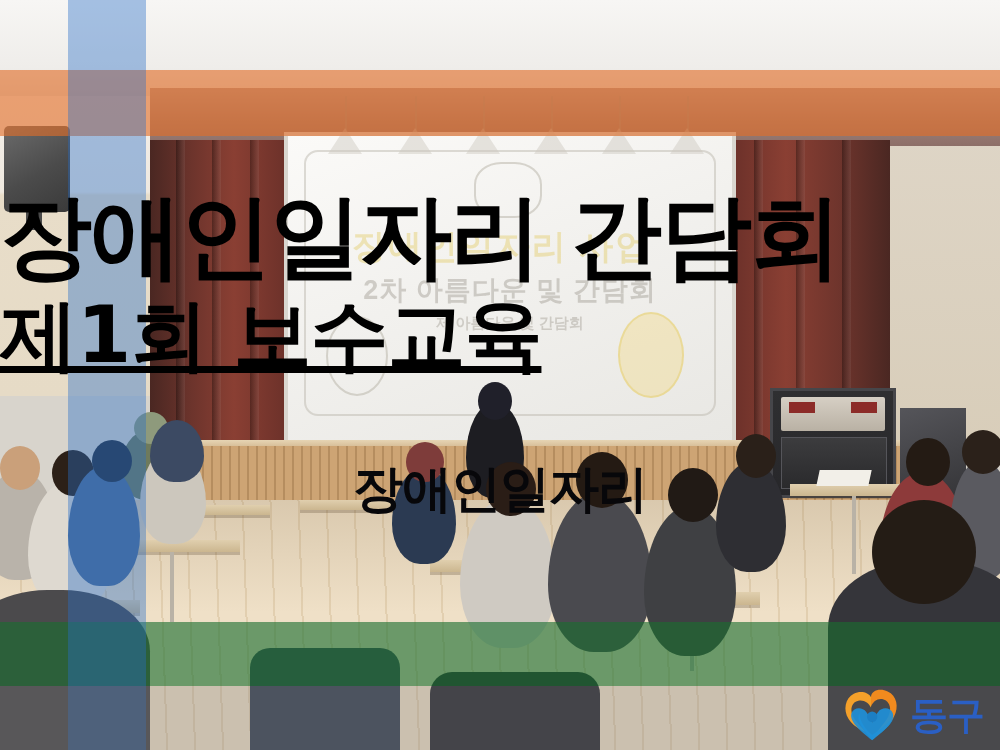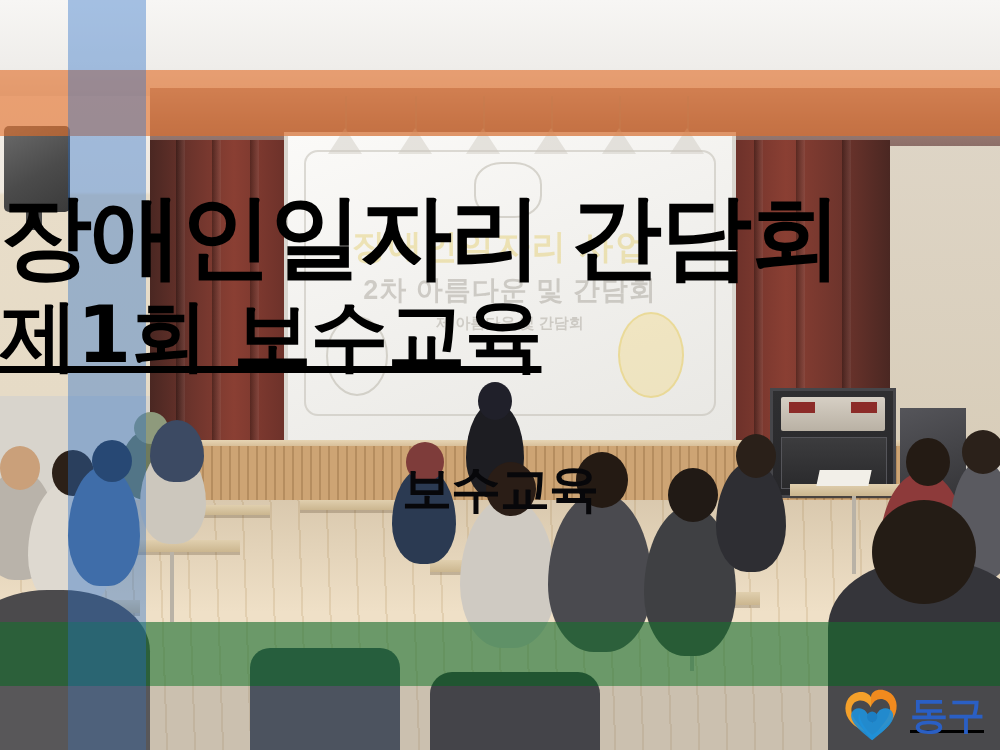--- a/index.html
+++ b/index.html
@@ -117,21 +117,21 @@
   }
   #title1{font-size:92px;letter-spacing:-2px;}
   #title2{font-size:78px;letter-spacing:-1px;margin-top:12px;text-decoration:underline;}
   .subtitle{
     position:absolute;left:0;right:0;top:456px;text-align:center;
     font-family:"DejaVu Sans","Liberation Sans",sans-serif;
     font-weight:bold;font-size:50px;color:#07070a;letter-spacing:-1px;
   }
 
   
-  .logo{position:absolute;right:16px;bottom:8px;display:flex;align-items:center;gap:10px;text-decoration:underline;}
+  .logo{position:absolute;right:16px;bottom:8px;display:flex;align-items:center;gap:10px;}
   .logo-mark{width:58px;height:54px;flex:0 0 auto;}
   .logo-text{font-family:"DejaVu Sans","Liberation Sans",sans-serif;
     font-weight:bold;font-size:38px;letter-spacing:-1px;display:flex;gap:11px;align-items:baseline;}
   .lg-blue{color:#2a5fc4;}
   .lg-green{color:#39a845;}
   .lg-orange{color:#ef5f24;}
 </style>
 </head>
 <body>
 
@@ -258,21 +258,21 @@
   <div class="band-orange"></div>
   <div class="band-green"></div>
   <div class="band-blue"></div>
   <div class="band-bottom"></div>
 
   <div class="title-wrap">
     <div class="title-line" id="title1">장애인일자리 간담회</div>
     <div class="title-line" id="title2">제1회 보수교육</div>
   </div>
 
-  <div class="subtitle">보수교육</div>
+  <div class="subtitle">장애인일자리</div>
 
   <div class="logo">
     <svg class="logo-mark" viewBox="0 0 100 94">
       <path d="M50 16 C50 4 66 0 79 6 C95 13 99 33 90 50 C82 65 66 78 52 90
                C60 74 74 62 80 50 C86 38 84 24 72 20 C62 17 54 23 50 32 Z" fill="#F18A1E"></path>
       <path d="M50 16 C46 8 32 4 20 10 C5 18 1 38 11 54 C18 65 30 72 40 76
                C32 66 22 58 18 48 C13 36 17 24 28 22 C38 20 46 26 50 34 Z" fill="#F4A02A"></path>
       <path d="M52 90 C66 78 82 65 90 50 C86 62 76 72 64 80 C58 84 54 87 52 90 Z" fill="#1C8FD6"></path>
       <path d="M30 44 C24 56 34 70 52 90 C70 72 86 58 90 46
                C84 60 68 70 52 82 C40 72 30 58 30 44 Z" fill="#1C8FD6"></path>

